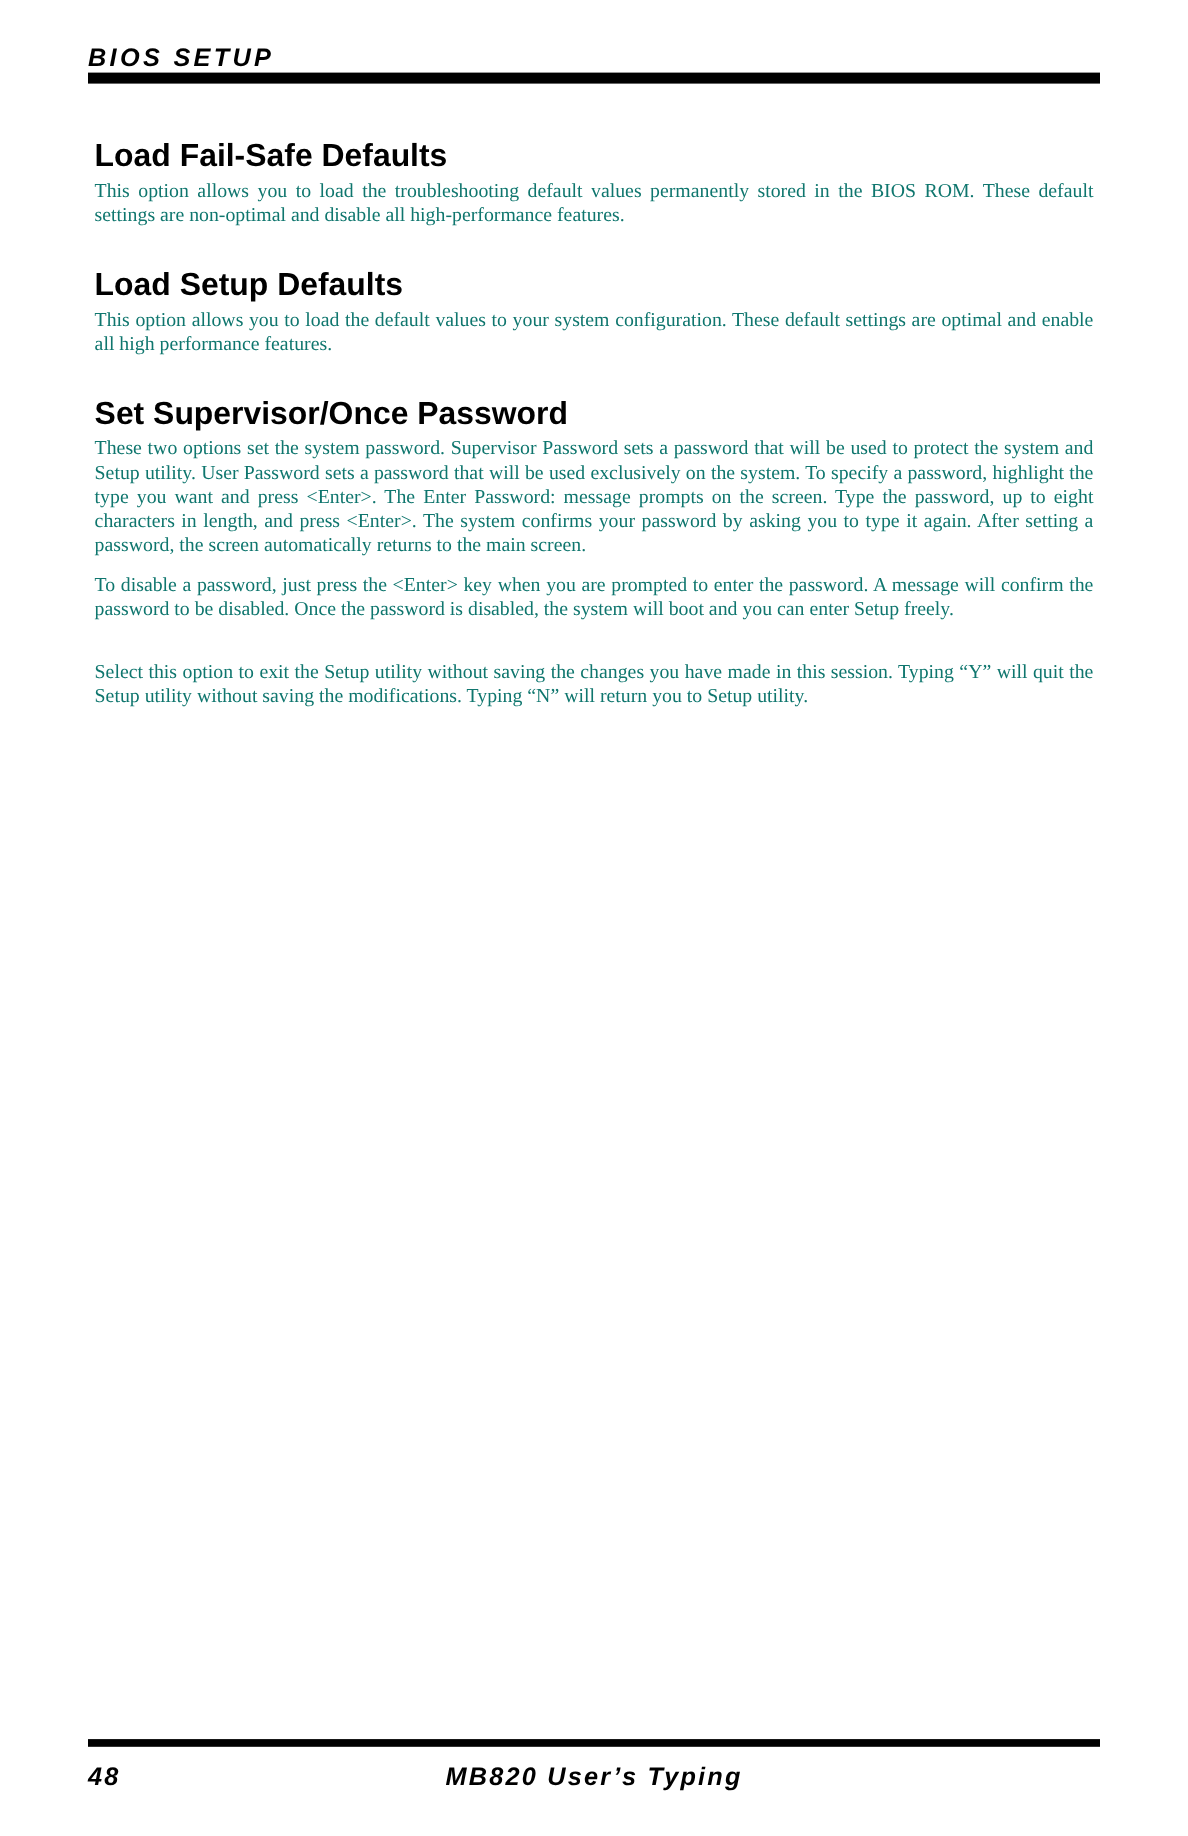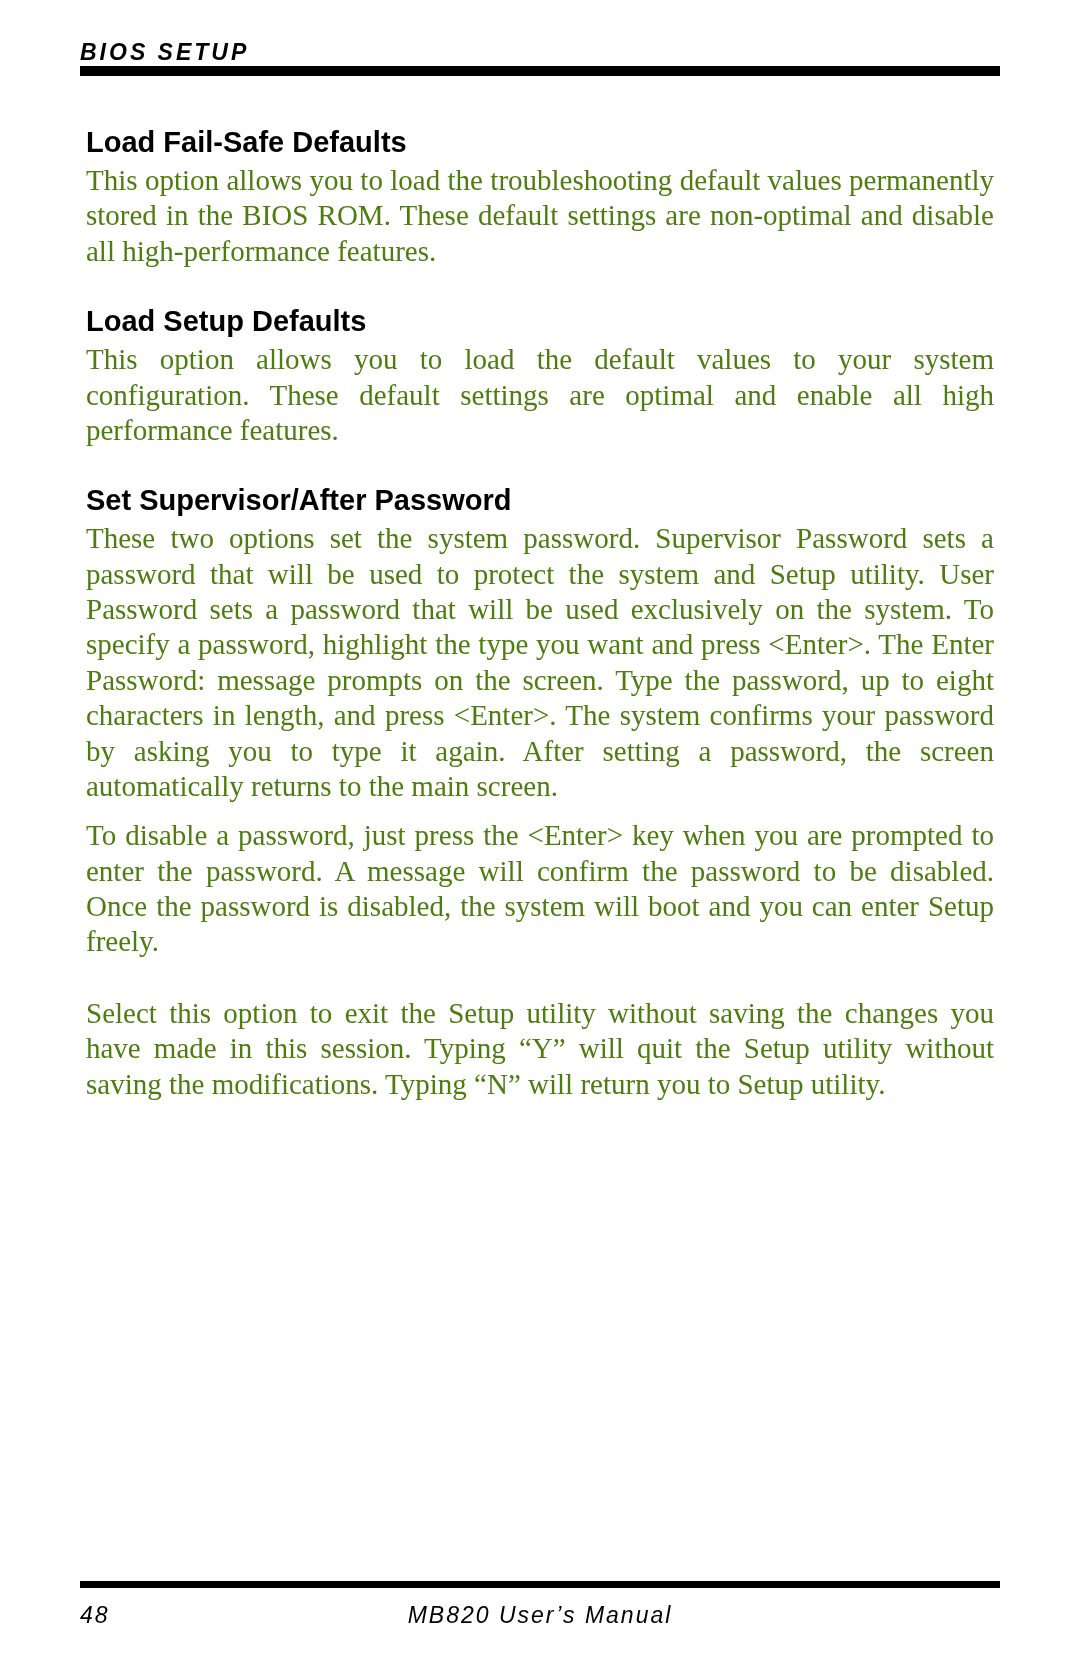--- a/index.html
+++ b/index.html
@@ -35,34 +35,35 @@
     .section-heading {
       font-family: Arial, Helvetica, sans-serif;
       font-weight: bold;
       font-size: 29px;
       color: #000;
       margin-bottom: 4px;
       margin-top: 20px;
     }
     .body-text {
       font-family: "Times New Roman", Times, serif;
-      font-size: 29px;
+      font-size: 18px;
       line-height: 1.22;
-      color: #4d7c0f;
+      color: #0f766e;
       text-align: justify;
       margin-bottom: 36px;
     }
     .body-text.tight {
       margin-bottom: 14px;
     }
     .footer {
       position: absolute;
       bottom: 40px;
       left: 80px;
       right: 80px;
+      font-weight: bold;
     }
     .footer-rule {
       border: none;
       border-top: 7px solid #000;
       margin-bottom: 14px;
     }
     .footer-row {
       display: flex;
       align-items: baseline;
       font-family: Arial, Helvetica, sans-serif;
@@ -88,28 +89,28 @@
 <hr class="header-rule">
 
 <div class="content">
 
   <div class="section-heading">Load Fail-Safe Defaults</div>
   <p class="body-text">This option allows you to load the troubleshooting default values permanently stored in the BIOS ROM. These default settings are non-optimal and disable all high-performance features.</p>
 
   <div class="section-heading">Load Setup Defaults</div>
   <p class="body-text">This option allows you to load the default values to your system configuration. These default settings are optimal and enable all high performance features.</p>
 
-  <div class="section-heading">Set Supervisor/After Password</div>
+  <div class="section-heading">Set Supervisor/Once Password</div>
   <p class="body-text tight">These two options set the system password. Supervisor Password sets a password that will be used to protect the system and Setup utility. User Password sets a password that will be used exclusively on the system. To specify a password, highlight the type you want and press &lt;Enter&gt;. The Enter Password: message prompts on the screen. Type the password, up to eight characters in length, and press &lt;Enter&gt;. The system confirms your password by asking you to type it again. After setting a password, the screen automatically returns to the main screen.</p>
   <p class="body-text">To disable a password, just press the &lt;Enter&gt; key when you are prompted to enter the password. A message will confirm the password to be disabled. Once the password is disabled, the system will boot and you can enter Setup freely.</p>
 
 
   <p class="body-text">Select this option to exit the Setup utility without saving the changes you have made in this session. Typing “Y” will quit the Setup utility without saving the modifications. Typing “N” will return you to Setup utility.</p>
 
 </div>
 
 <div class="footer">
   <hr class="footer-rule">
   <div class="footer-row">
     <div class="page-number">48</div>
-    <div class="footer-title">MB820 User’s Manual</div>
+    <div class="footer-title">MB820 User’s Typing</div>
   </div>
 </div>
 
 </body></html>

